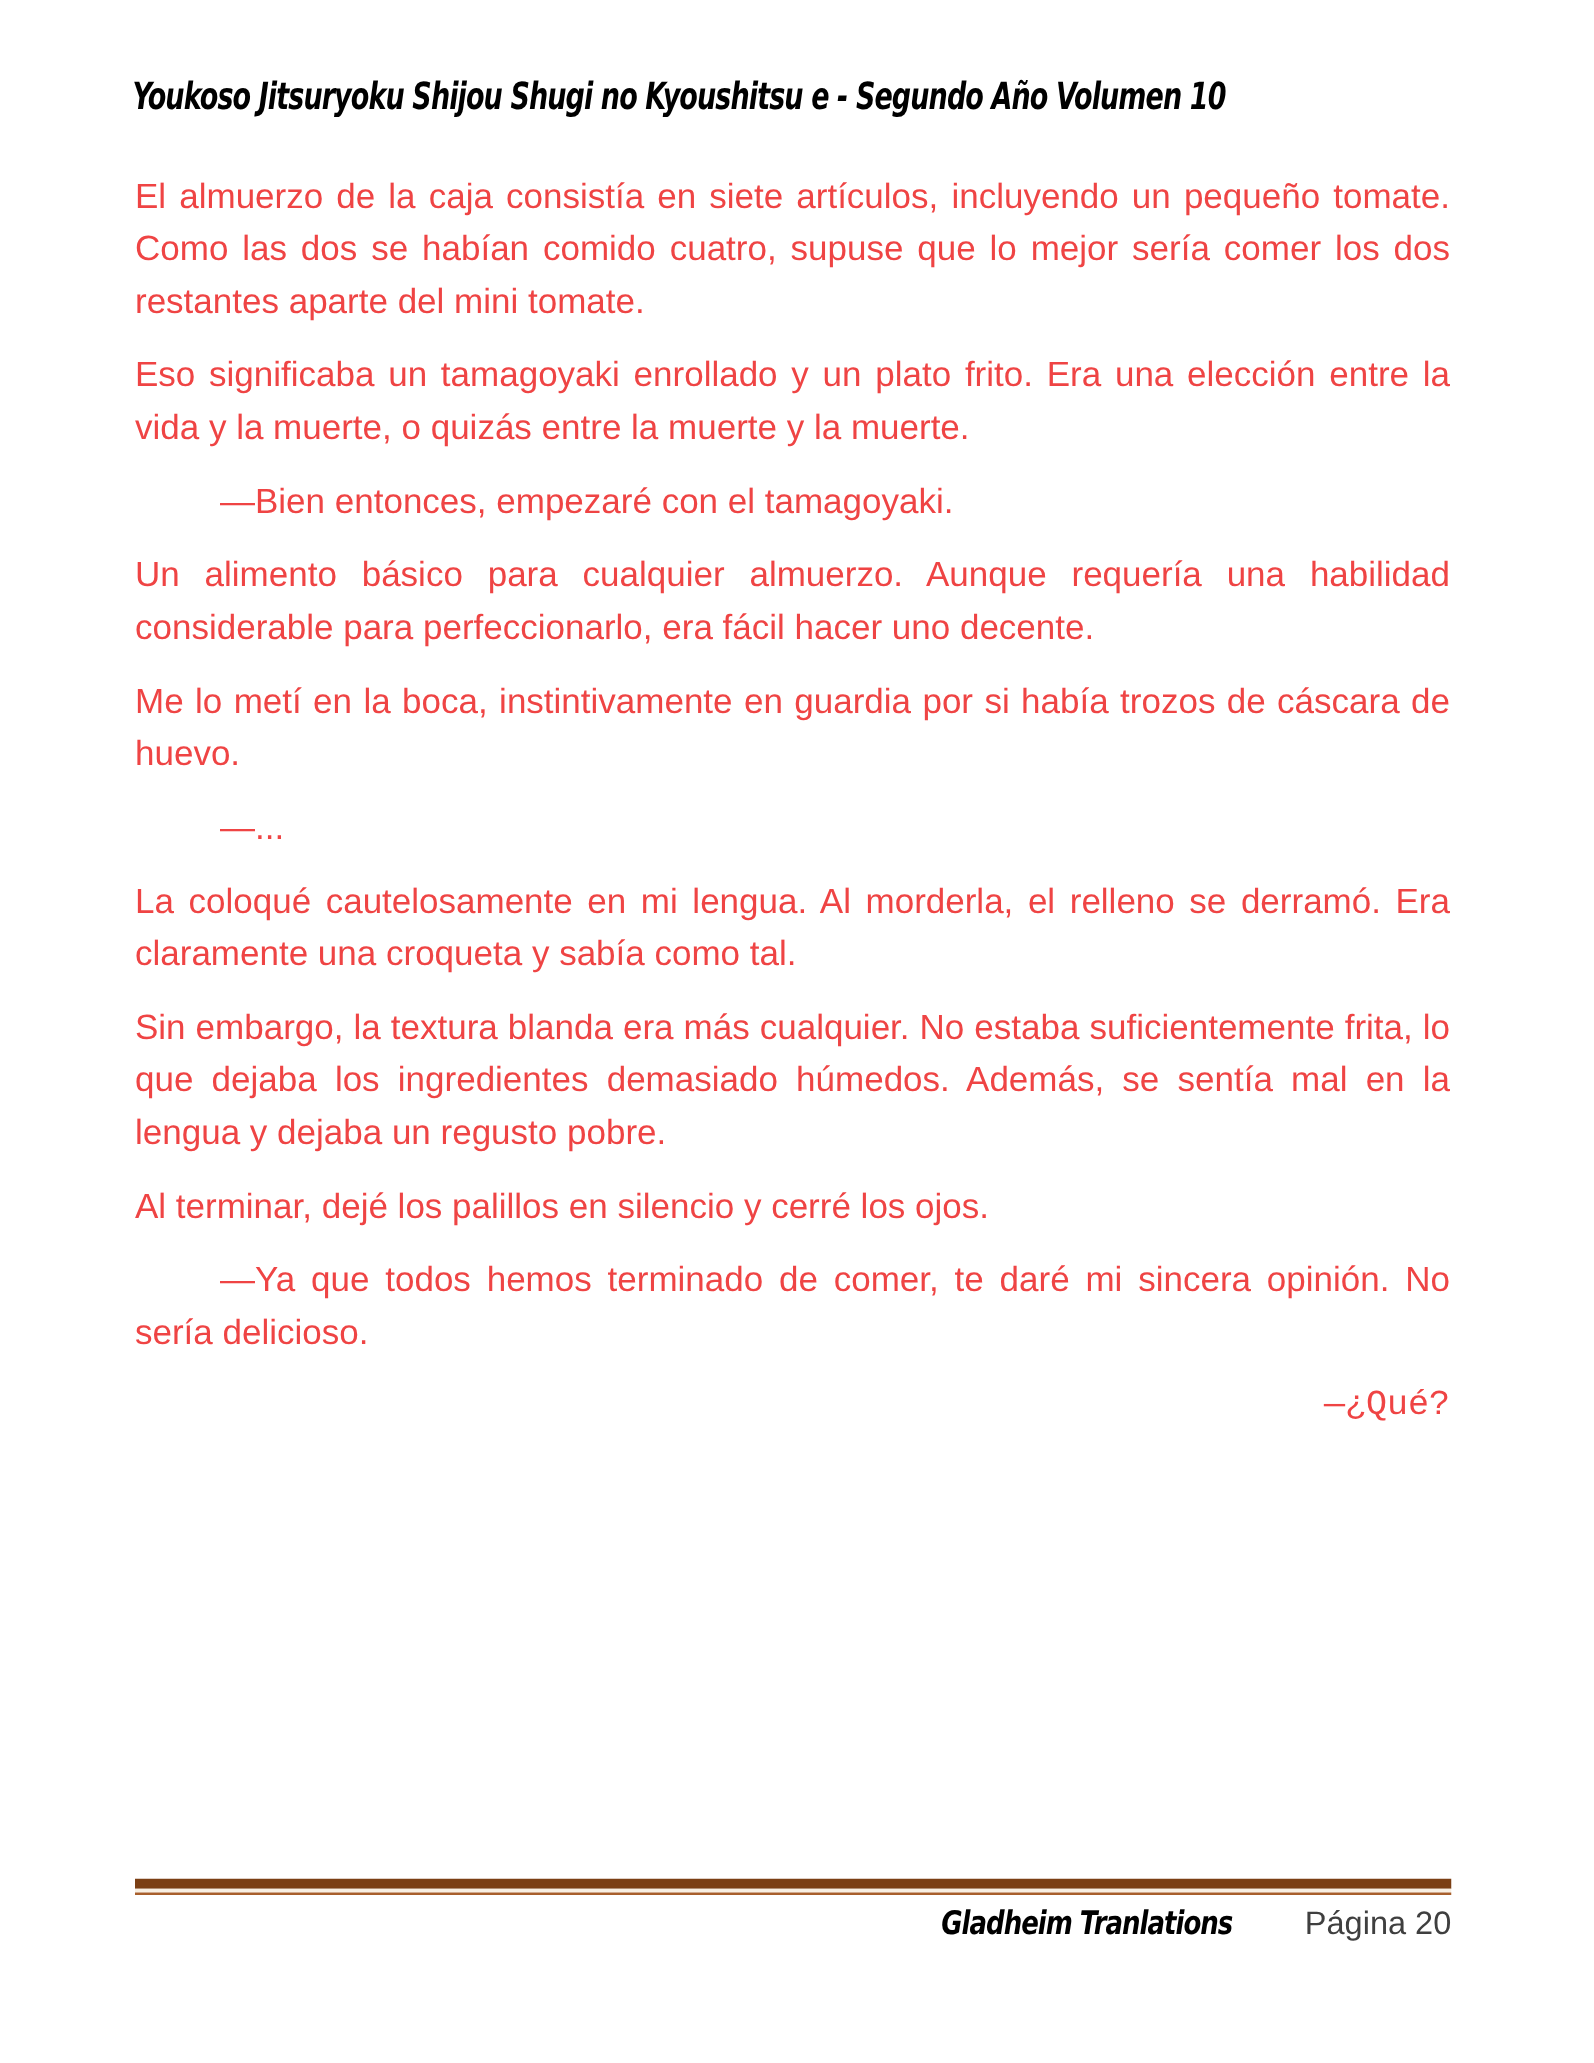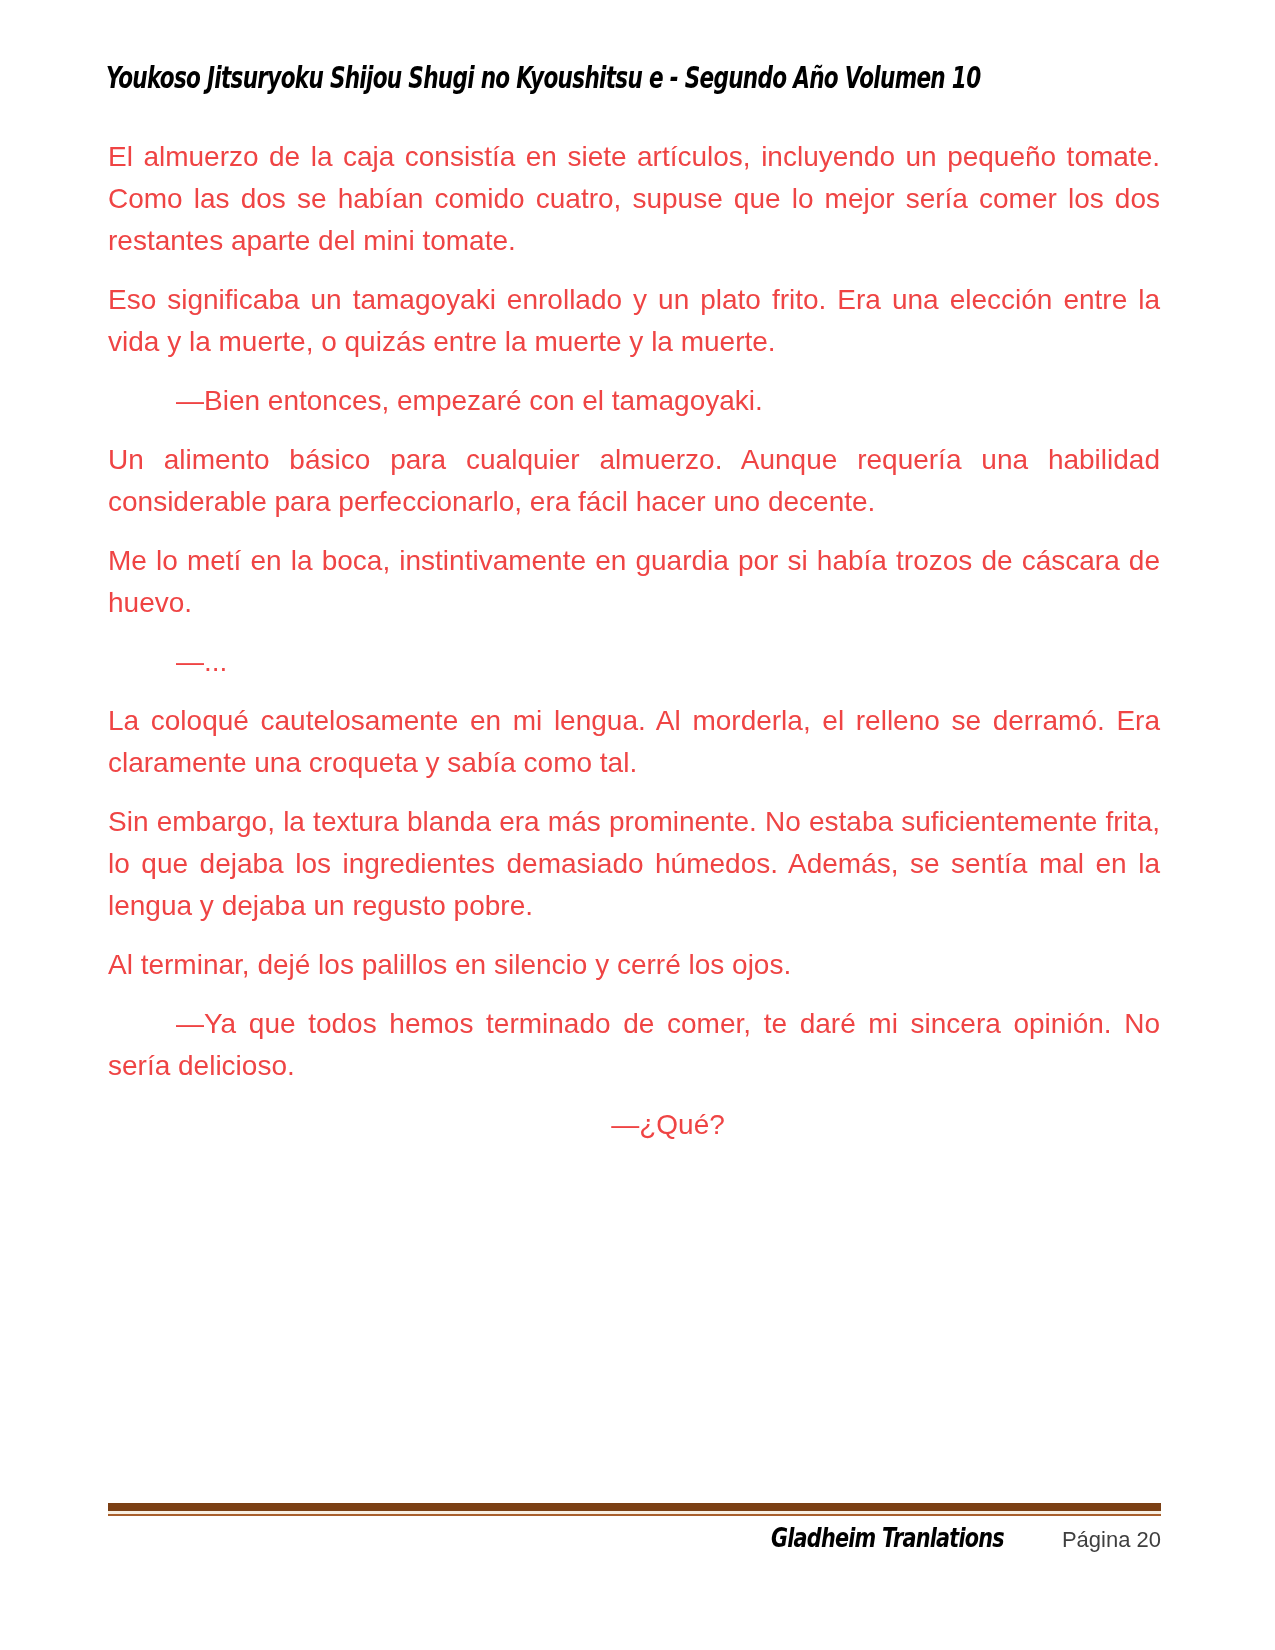--- a/index.html
+++ b/index.html
@@ -47,21 +47,22 @@
     margin: 0 0 17px 0;
     font-size: 28px;
     line-height: 42px;
     text-align: justify;
     text-justify: inter-word;
   }
   .para.dialogue {
     text-indent: 68px;
   }
   .para:last-child {
-    text-align: center;
+    text-align: right;
+    font-family: Liberation Mono, monospace;
   }
   
   .footer {
     position: absolute;
     left: 108px;
     top: 1503px;
     width: 1053px;
   }
   .footer-rule-thick { height: 8px; }
   .footer-rule-gap   { height: 3px; }
@@ -79,21 +80,21 @@
     font-style: italic;
     font-size: 26px;
     letter-spacing: -1px;
     color: #000000;
     transform: scaleX(0.80);
     transform-origin: left center;
     white-space: nowrap;
   }
   .footer-right {
     font-family: "Liberation Sans", sans-serif;
-    font-size: 22px;
+    font-size: 26px;
     white-space: nowrap;
   }
 </style>
 </head>
 <body>
 
 <div class="page">
 
   <div class="header">
     <span class="header-title">Youkoso Jitsuryoku Shijou Shugi no Kyoushitsu e - Segundo Año Volumen 10</span>
@@ -101,21 +102,21 @@
 
   <div class="body-text" style="color: #ef4444;">
 
   <p class="para">El almuerzo de la caja consistía en siete artículos, incluyendo un pequeño tomate. Como las dos se habían comido cuatro, supuse que lo mejor sería comer los dos restantes aparte del mini tomate.</p>
       <p class="para">Eso significaba un tamagoyaki enrollado y un plato frito. Era una elección entre la vida y la muerte, o quizás entre la muerte y la muerte.</p>
       <p class="para dialogue">—Bien entonces, empezaré con el tamagoyaki.</p>
       <p class="para">Un alimento básico para cualquier almuerzo. Aunque requería una habilidad considerable para perfeccionarlo, era fácil hacer uno decente.</p>
       <p class="para">Me lo metí en la boca, instintivamente en guardia por si había trozos de cáscara de huevo.</p>
       <p class="para dialogue">—...</p>
       <p class="para">La coloqué cautelosamente en mi lengua. Al morderla, el relleno se derramó. Era claramente una croqueta y sabía como tal.</p>
-      <p class="para">Sin embargo, la textura blanda era más prominente. No estaba suficientemente frita, lo que dejaba los ingredientes demasiado húmedos. Además, se sentía mal en la lengua y dejaba un regusto pobre.</p>
+      <p class="para">Sin embargo, la textura blanda era más cualquier. No estaba suficientemente frita, lo que dejaba los ingredientes demasiado húmedos. Además, se sentía mal en la lengua y dejaba un regusto pobre.</p>
       <p class="para">Al terminar, dejé los palillos en silencio y cerré los ojos.</p>
       <p class="para dialogue">—Ya que todos hemos terminado de comer, te daré mi sincera opinión. No sería delicioso.</p>
       <p class="para dialogue">—¿Qué?</p>
     </div>
 
   <div class="footer">
     <div class="footer-rule-thick" style="background: rgb(123, 63, 20);"></div>
     <div class="footer-rule-gap" style="background: rgb(248, 239, 226);"></div>
     <div class="footer-rule-thin" style="background: rgb(168, 95, 44);"></div>
     <div class="footer-row">

